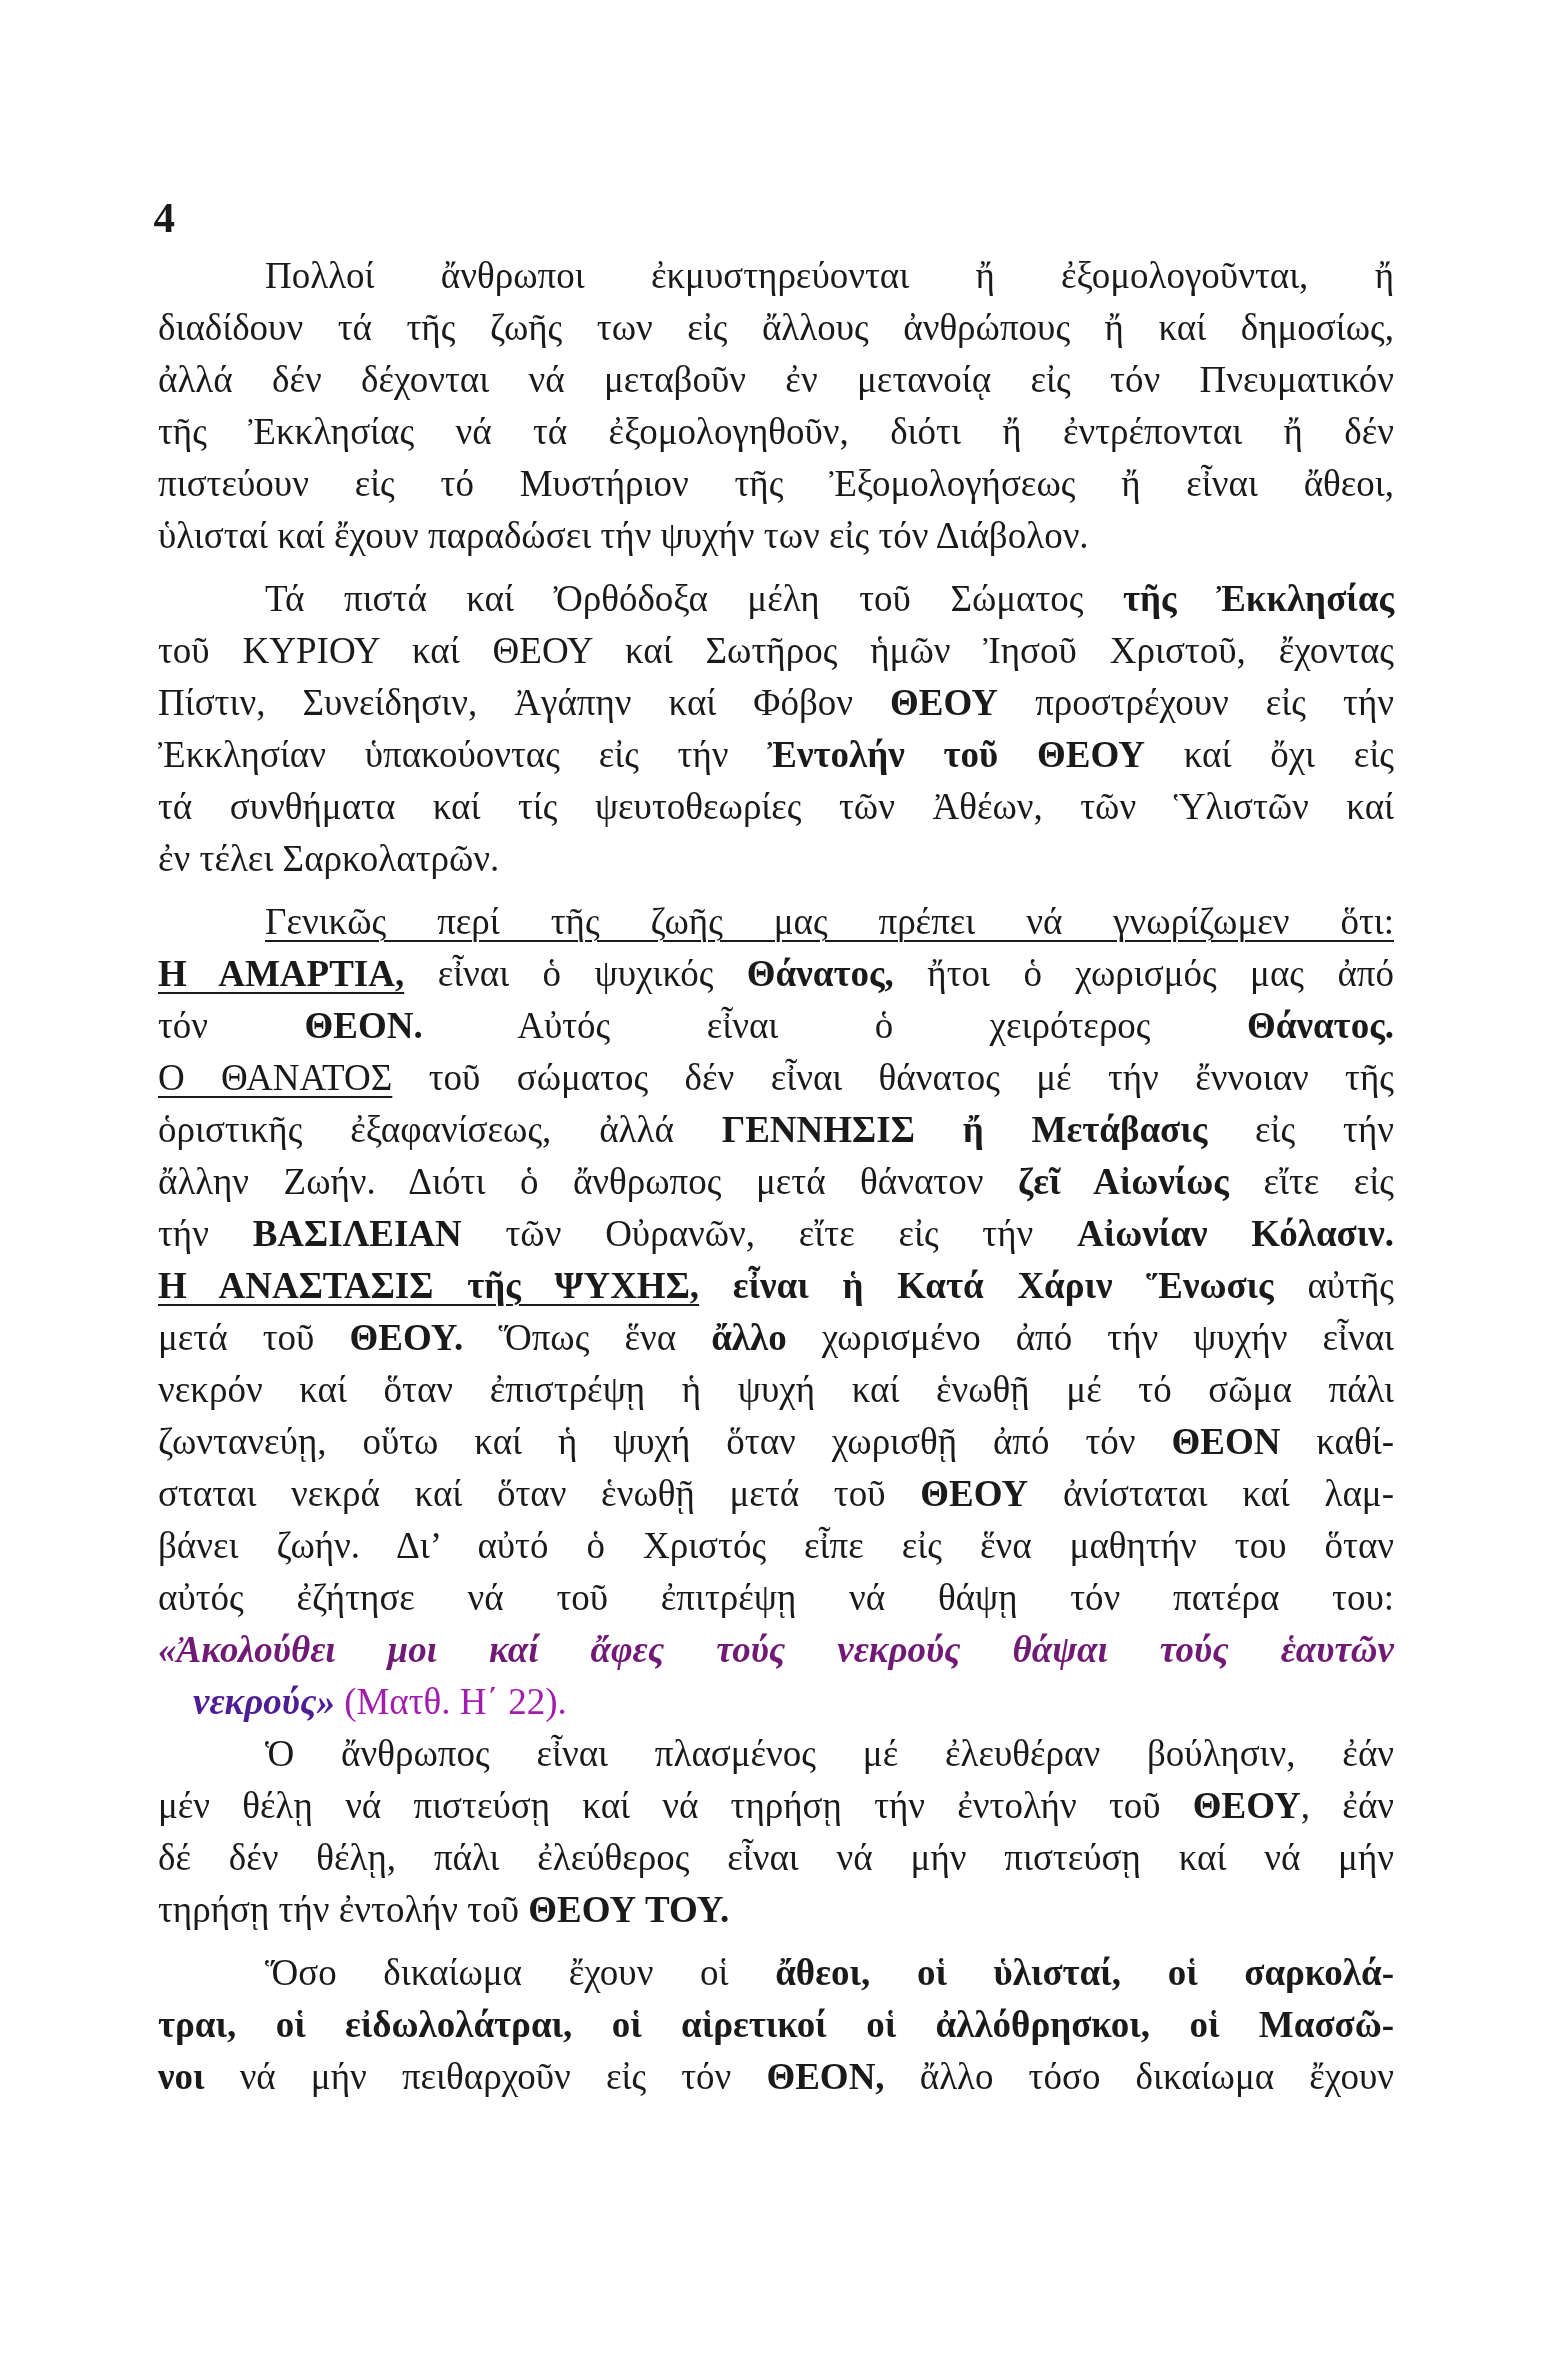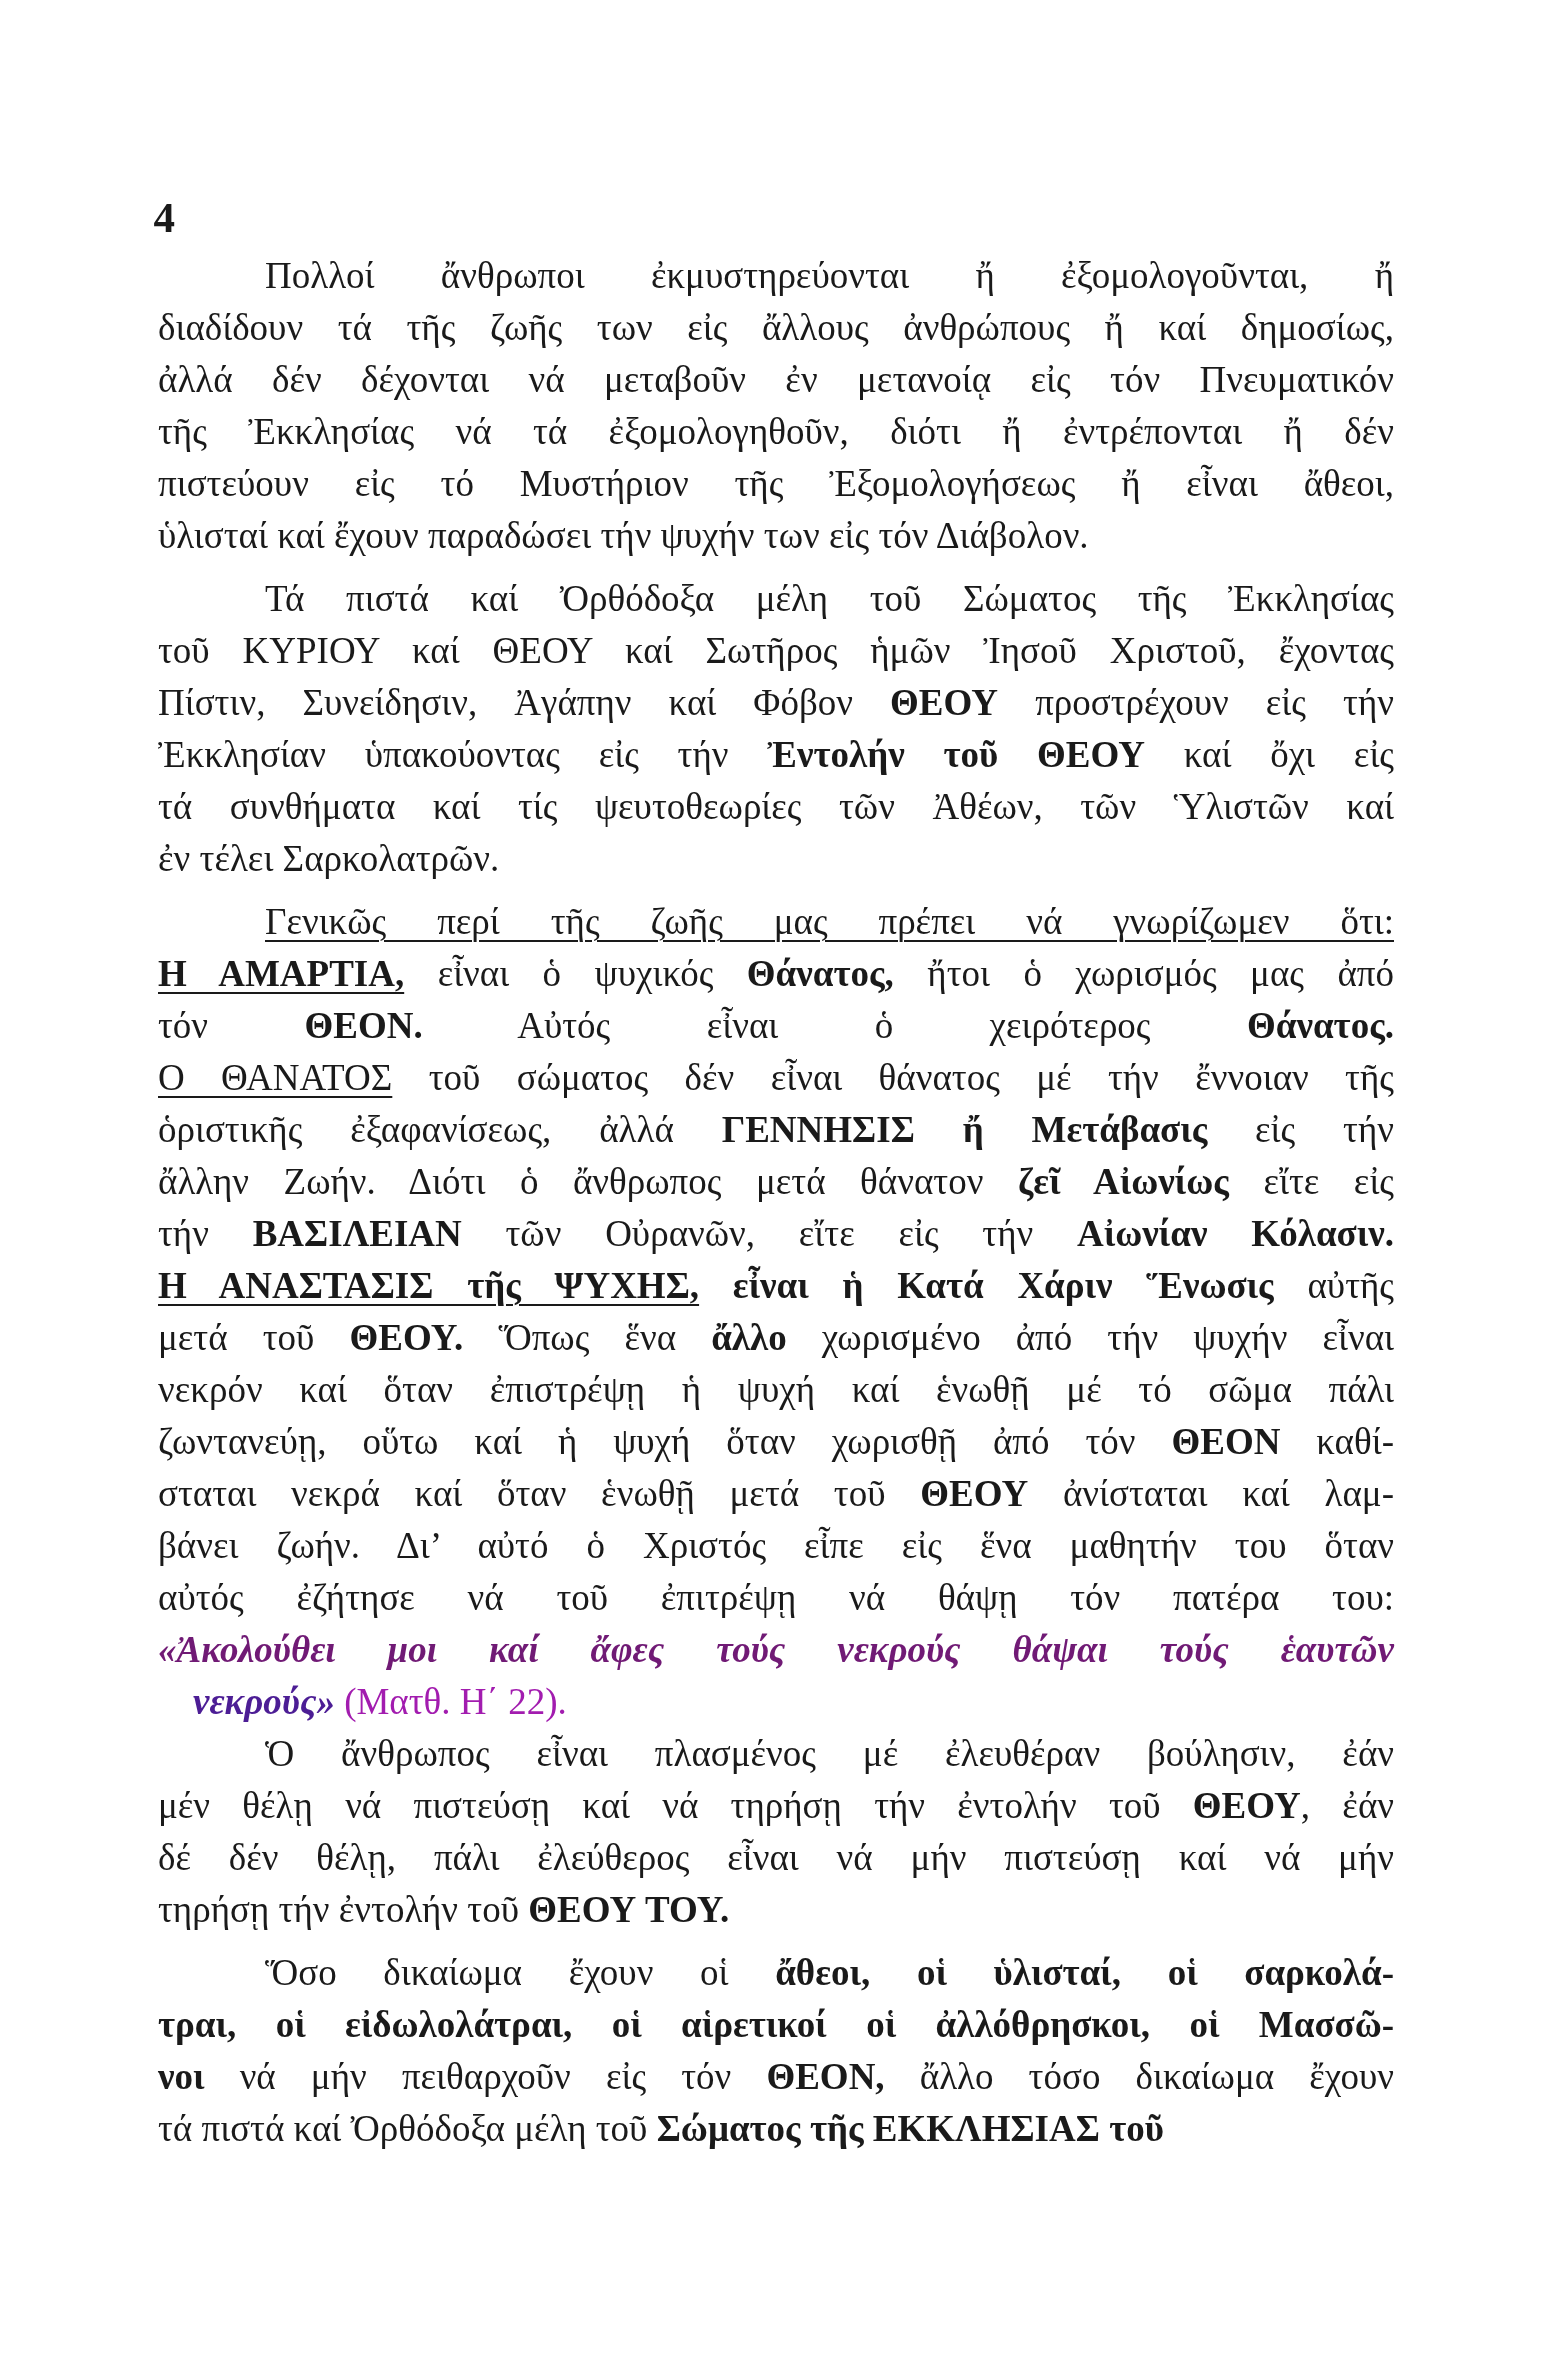--- a/index.html
+++ b/index.html
@@ -26,21 +26,21 @@
 
   <p>
       <span class="line indent"><span>Πολλοί ἄνθρωποι ἐκμυστηρεύονται ἤ ἐξομολογοῦνται, ἤ</span></span>
       <span class="line"><span>διαδίδουν τά τῆς ζωῆς των εἰς ἄλλους ἀνθρώπους ἤ καί δημοσίως,</span></span>
       <span class="line"><span>ἀλλά δέν δέχονται νά μεταβοῦν ἐν μετανοίᾳ εἰς τόν Πνευματικόν</span></span>
       <span class="line"><span>τῆς Ἐκκλησίας νά τά ἐξομολογηθοῦν, διότι ἤ ἐντρέπονται ἤ δέν</span></span>
       <span class="line"><span>πιστεύουν εἰς τό Μυστήριον τῆς Ἐξομολογήσεως ἤ εἶναι ἄθεοι,</span></span>
       <span class="line last"><span>ὑλισταί καί ἔχουν παραδώσει τήν ψυχήν των εἰς τόν Διάβολον.</span></span>
     </p>
   <p class="gap">
-      <span class="line indent"><span>Τά πιστά καί Ὀρθόδοξα μέλη τοῦ Σώματος </span><span style="font-weight: normal; margin-top: 22px;">τῆς Ἐκκλησίας</span></span>
+      <span class="line indent"><span>Τά πιστά καί Ὀρθόδοξα μέλη τοῦ Σώματος </span><span style="font-weight: bold; margin-top: 22px;">τῆς Ἐκκλησίας</span></span>
       <span class="line"><span style="font-weight: normal; margin-top: 15px;">τοῦ ΚΥΡΙΟΥ καί ΘΕΟΥ καί Σωτῆρος ἡμῶν Ἰησοῦ Χριστοῦ,</span><span> ἔχοντας</span></span>
       <span class="line"><span>Πίστιν, Συνείδησιν, Ἀγάπην καί Φόβον </span><span style="font-weight: bold;">ΘΕΟΥ</span><span> προστρέχουν εἰς τήν</span></span>
       <span class="line"><span>Ἐκκλησίαν ὑπακούοντας εἰς τήν </span><span style="font-weight: bold;">Ἐντολήν τοῦ ΘΕΟΥ</span><span> καί ὄχι εἰς</span></span>
       <span class="line"><span>τά συνθήματα καί τίς ψευτοθεωρίες τῶν Ἀθέων, τῶν Ὑλιστῶν καί</span></span>
       <span class="line last"><span>ἐν τέλει Σαρκολατρῶν.</span></span>
     </p>
   <p class="gap">
       <span class="line indent"><span style="text-decoration: underline 1.9px; text-underline-offset: 5.6px; margin-top: 48px;">Γενικῶς περί τῆς ζωῆς μας πρέπει νά γνωρίζωμεν ὅτι:</span></span>
       <span class="line"><span style="font-weight: bold; text-decoration: underline 1.9px; text-underline-offset: 5.6px;">Η ΑΜΑΡΤΙΑ,</span><span> εἶναι ὁ ψυχικός </span><span style="font-weight: bold;">Θάνατος,</span><span> ἤτοι ὁ χωρισμός μας ἀπό</span></span>
       <span class="line"><span>τόν </span><span style="font-weight: bold;">ΘΕΟΝ.</span><span> Αὐτός εἶναι ὁ χειρότερος </span><span style="font-weight: bold;">Θάνατος.</span></span>
@@ -61,16 +61,15 @@
   <p>
       <span class="line indent"><span>Ὁ ἄνθρωπος εἶναι πλασμένος μέ ἐλευθέραν βούλησιν, ἐάν</span></span>
       <span class="line"><span>μέν θέλῃ νά πιστεύσῃ καί νά τηρήσῃ τήν ἐντολήν τοῦ </span><span style="font-weight: bold;">ΘΕΟΥ</span><span>, ἐάν</span></span>
       <span class="line"><span>δέ δέν θέλῃ, πάλι ἐλεύθερος εἶναι νά μήν πιστεύσῃ καί νά μήν</span></span>
       <span class="line last"><span>τηρήσῃ τήν ἐντολήν τοῦ </span><span style="font-weight: bold;">ΘΕΟΥ ΤΟΥ.</span></span>
     </p>
   <p class="gap">
       <span class="line indent"><span>Ὅσο δικαίωμα ἔχουν οἱ </span><span style="font-weight: bold;">ἄθεοι, οἱ ὑλισταί, οἱ σαρκολά-</span></span>
       <span class="line"><span style="font-weight: bold;">τραι, οἱ εἰδωλολάτραι, οἱ αἱρετικοί οἱ ἀλλόθρησκοι, οἱ Μασσῶ-</span></span>
       <span class="line"><span style="font-weight: bold;">νοι</span><span> νά μήν πειθαρχοῦν εἰς τόν </span><span style="font-weight: bold;">ΘΕΟΝ,</span><span> ἄλλο τόσο δικαίωμα ἔχουν</span></span>
-      <span class="line last"><span>τά πιστά καί Ὀρθόδοξα μέλη τοῦ </span><span style="font-weight: bold;">Σώματος τῆς ΕΚΚΛΗΣΙΑΣ τοῦ</span></span>
     </p>
 </div>
 
 
 </body></html>

